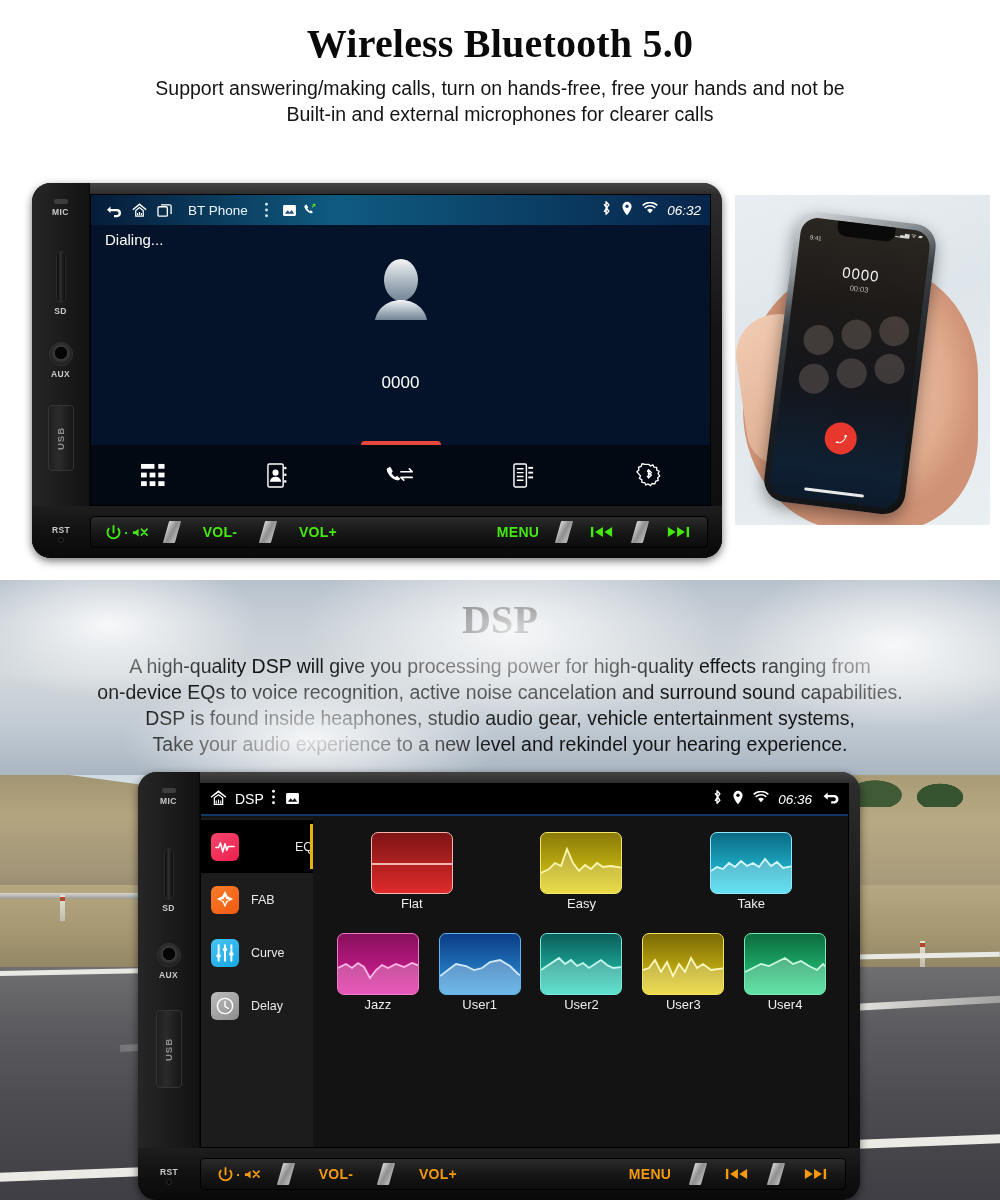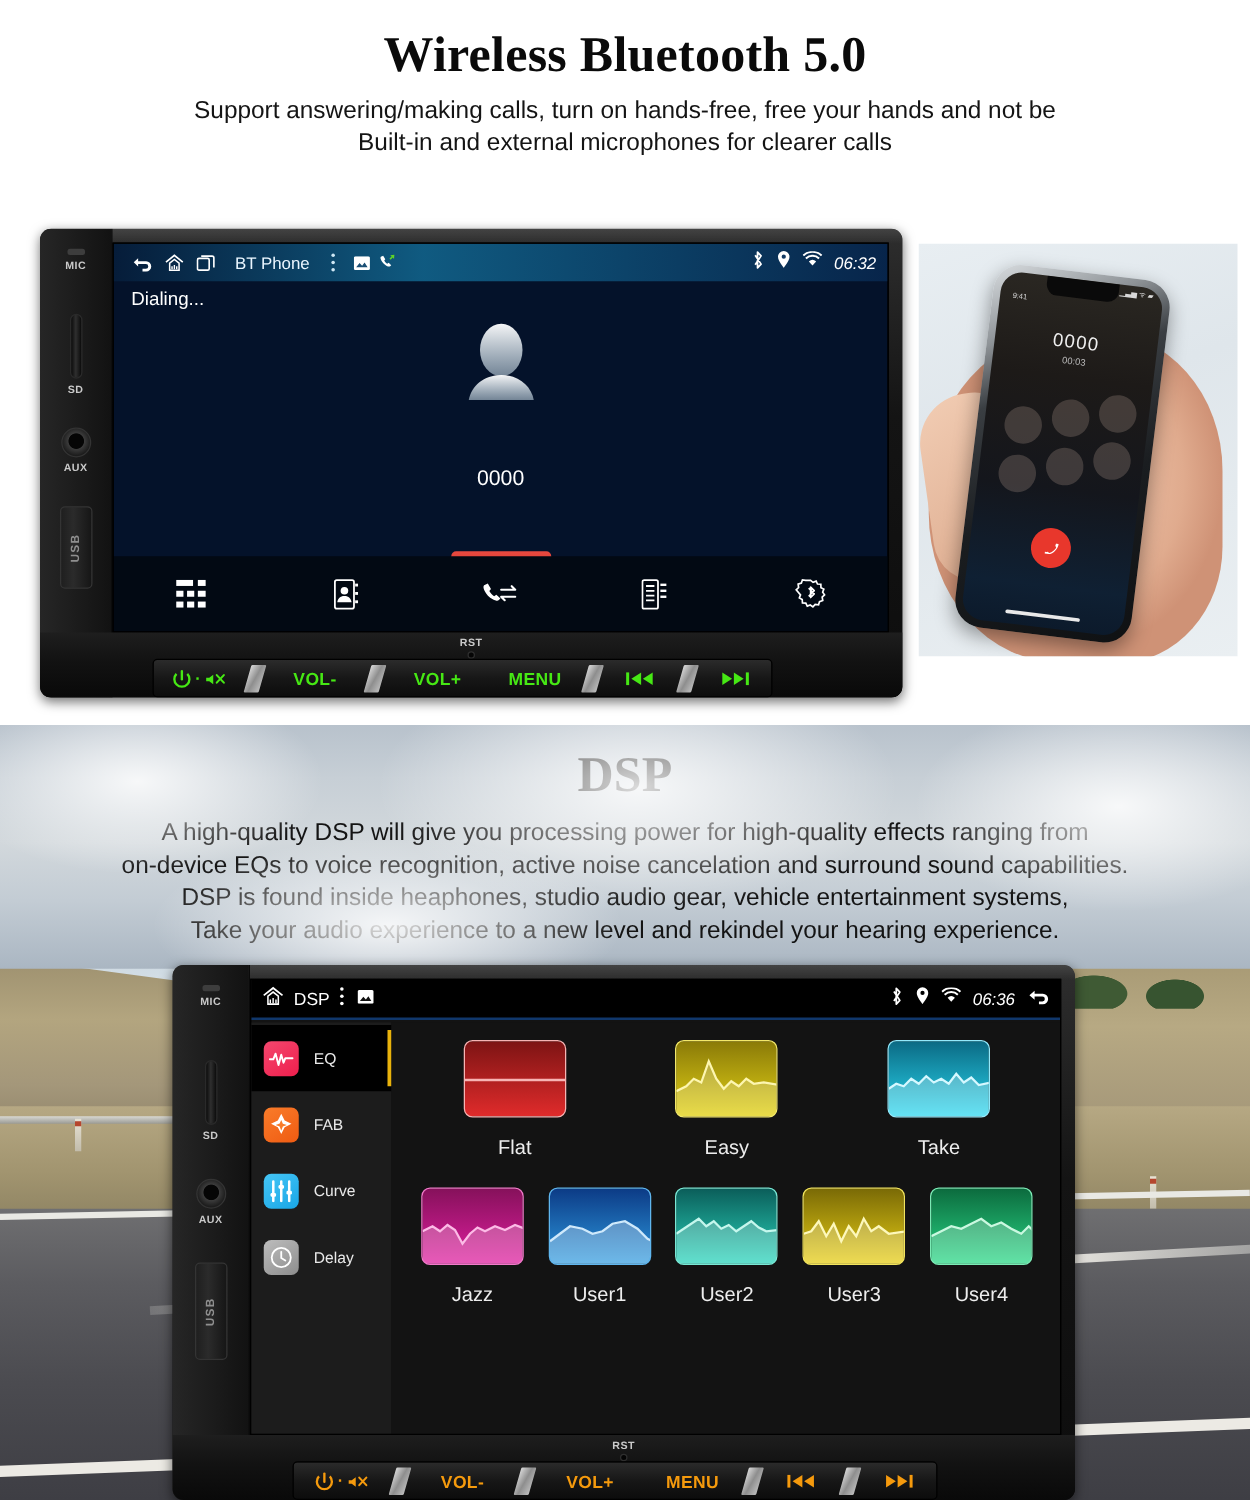--- a/index.html
+++ b/index.html
@@ -28,21 +28,21 @@
     text-align: center;
     font-size: 19.5px;
     color: #141414;
     line-height: 26px;
     padding: 8px 18px 0 18px;
   }
 
   
   .unit {
     position: absolute;
-    border-radius: 9px;
+    border-radius: 19px;
     background:
       linear-gradient(180deg,#3a3a3a 0%,#232323 4%,#191919 50%,#101010 100%);
     box-shadow: 0 3px 9px rgba(0,0,0,.55);
     overflow: hidden;
   }
   .unit-bt { left: 32px; top: 183px; width: 690px; height: 375px; }
   .unit-dsp { left: 138px; top: 772px; width: 722px; height: 428px; }
 
   .unit-inner {
     position: absolute; left: 0; top: 0; right: 0; bottom: 0;
@@ -159,46 +159,46 @@
   .dsp-title { font-size: 14px; margin-left: 7px; margin-right: 7px; }
   .dsp-body { position: absolute; left: 0; right: 0; top: 34px; bottom: 0; display: flex; }
   .dsp-side {
     width: 112px; background: #1c1c1c; flex-shrink: 0;
     display: flex; flex-direction: column; padding-top: 2px;
   }
   .side-row {
     height: 53px; display: flex; align-items: center; padding-left: 10px;
     position: relative;
   }
-  .side-row.active { background: #000; }
+  .side-row.active { background: #000; gap: 44px; }
   .side-row.active::after {
     content: ''; position: absolute; right: 0; top: 4px; bottom: 4px; width: 3px;
     background: #e8b20c;
   }
   .side-ico {
     width: 28px; height: 28px; border-radius: 6px; flex-shrink: 0;
     display: flex; align-items: center; justify-content: center;
   }
   .side-lab { font-size: 12.5px; color: #e9e9e9; margin-left: 12px; }
 
   .dsp-main { flex: 1; background: #131313; padding: 14px 12px 0 14px; }
   .preset-row { display: flex; justify-content: space-around; }
   .preset-row + .preset-row { margin-top: 22px; }
   .preset { width: 82px; text-align: center; }
   .preset-tile {
     width: 82px; height: 62px; border-radius: 7px; overflow: hidden;
     position: relative;
   }
-  .preset-lab { font-size: 16px; color: #ededed; margin-top: 16px; }
+  .preset-lab { font-size: 13px; color: #ededed; margin-top: 2px; }
 
   
   .btn-strip {
     position: absolute; left: 0; right: 0; bottom: 0; height: 52px;
     background: linear-gradient(180deg,#1e1e1e,#121212 45%,#090909);
-    display: flex; align-items: center; flex-direction: column;
+    display: flex; align-items: center;
   }
   .strip-rst {
     width: 58px; text-align: center; flex-shrink: 0;
   }
   .unit-dsp .strip-rst { width: 62px; }
   .strip-keys {
     flex: 1; height: 32px; margin-right: 14px;
     background: linear-gradient(180deg,#2b2b2b,#171717 50%,#0c0c0c);
     border-radius: 4px; display: flex; align-items: center;
     border: 1px solid #000;

